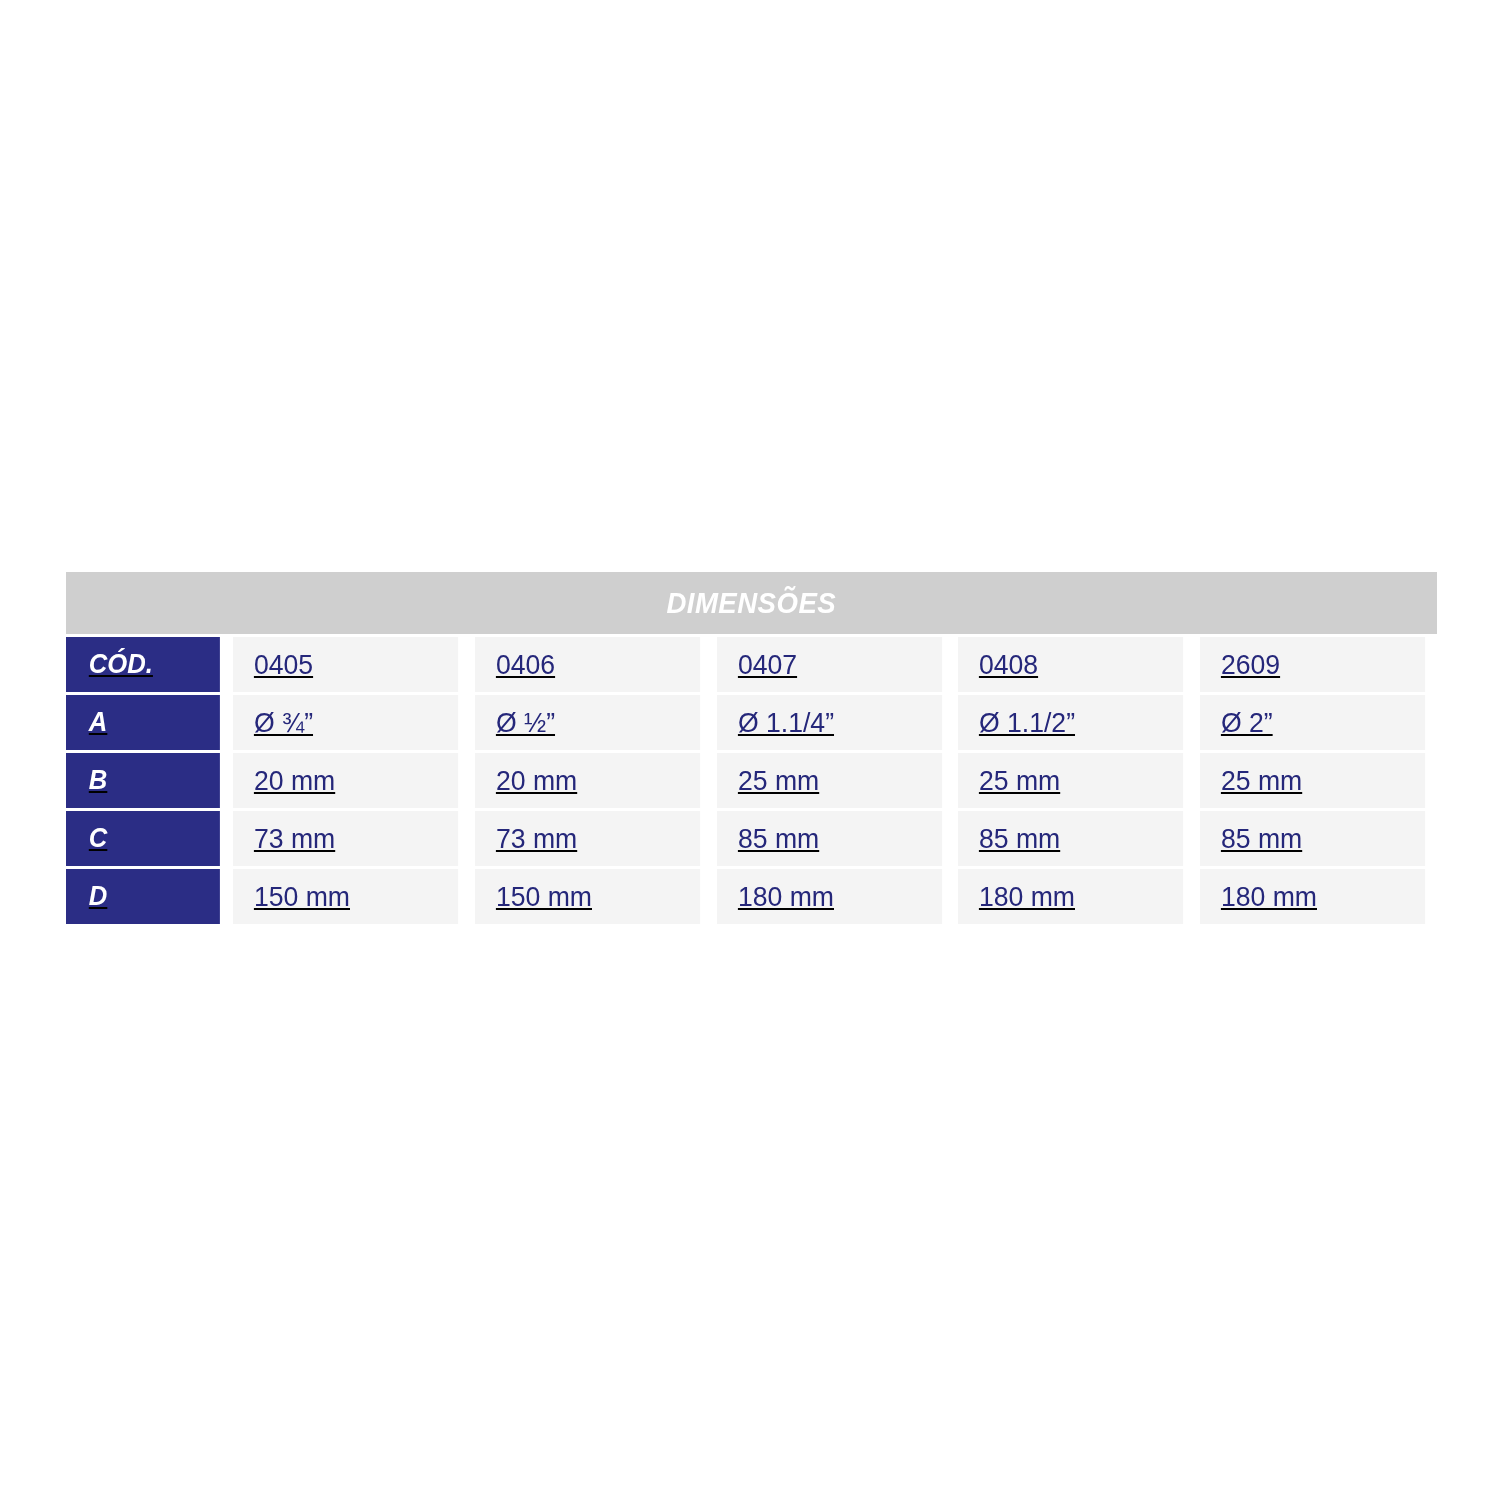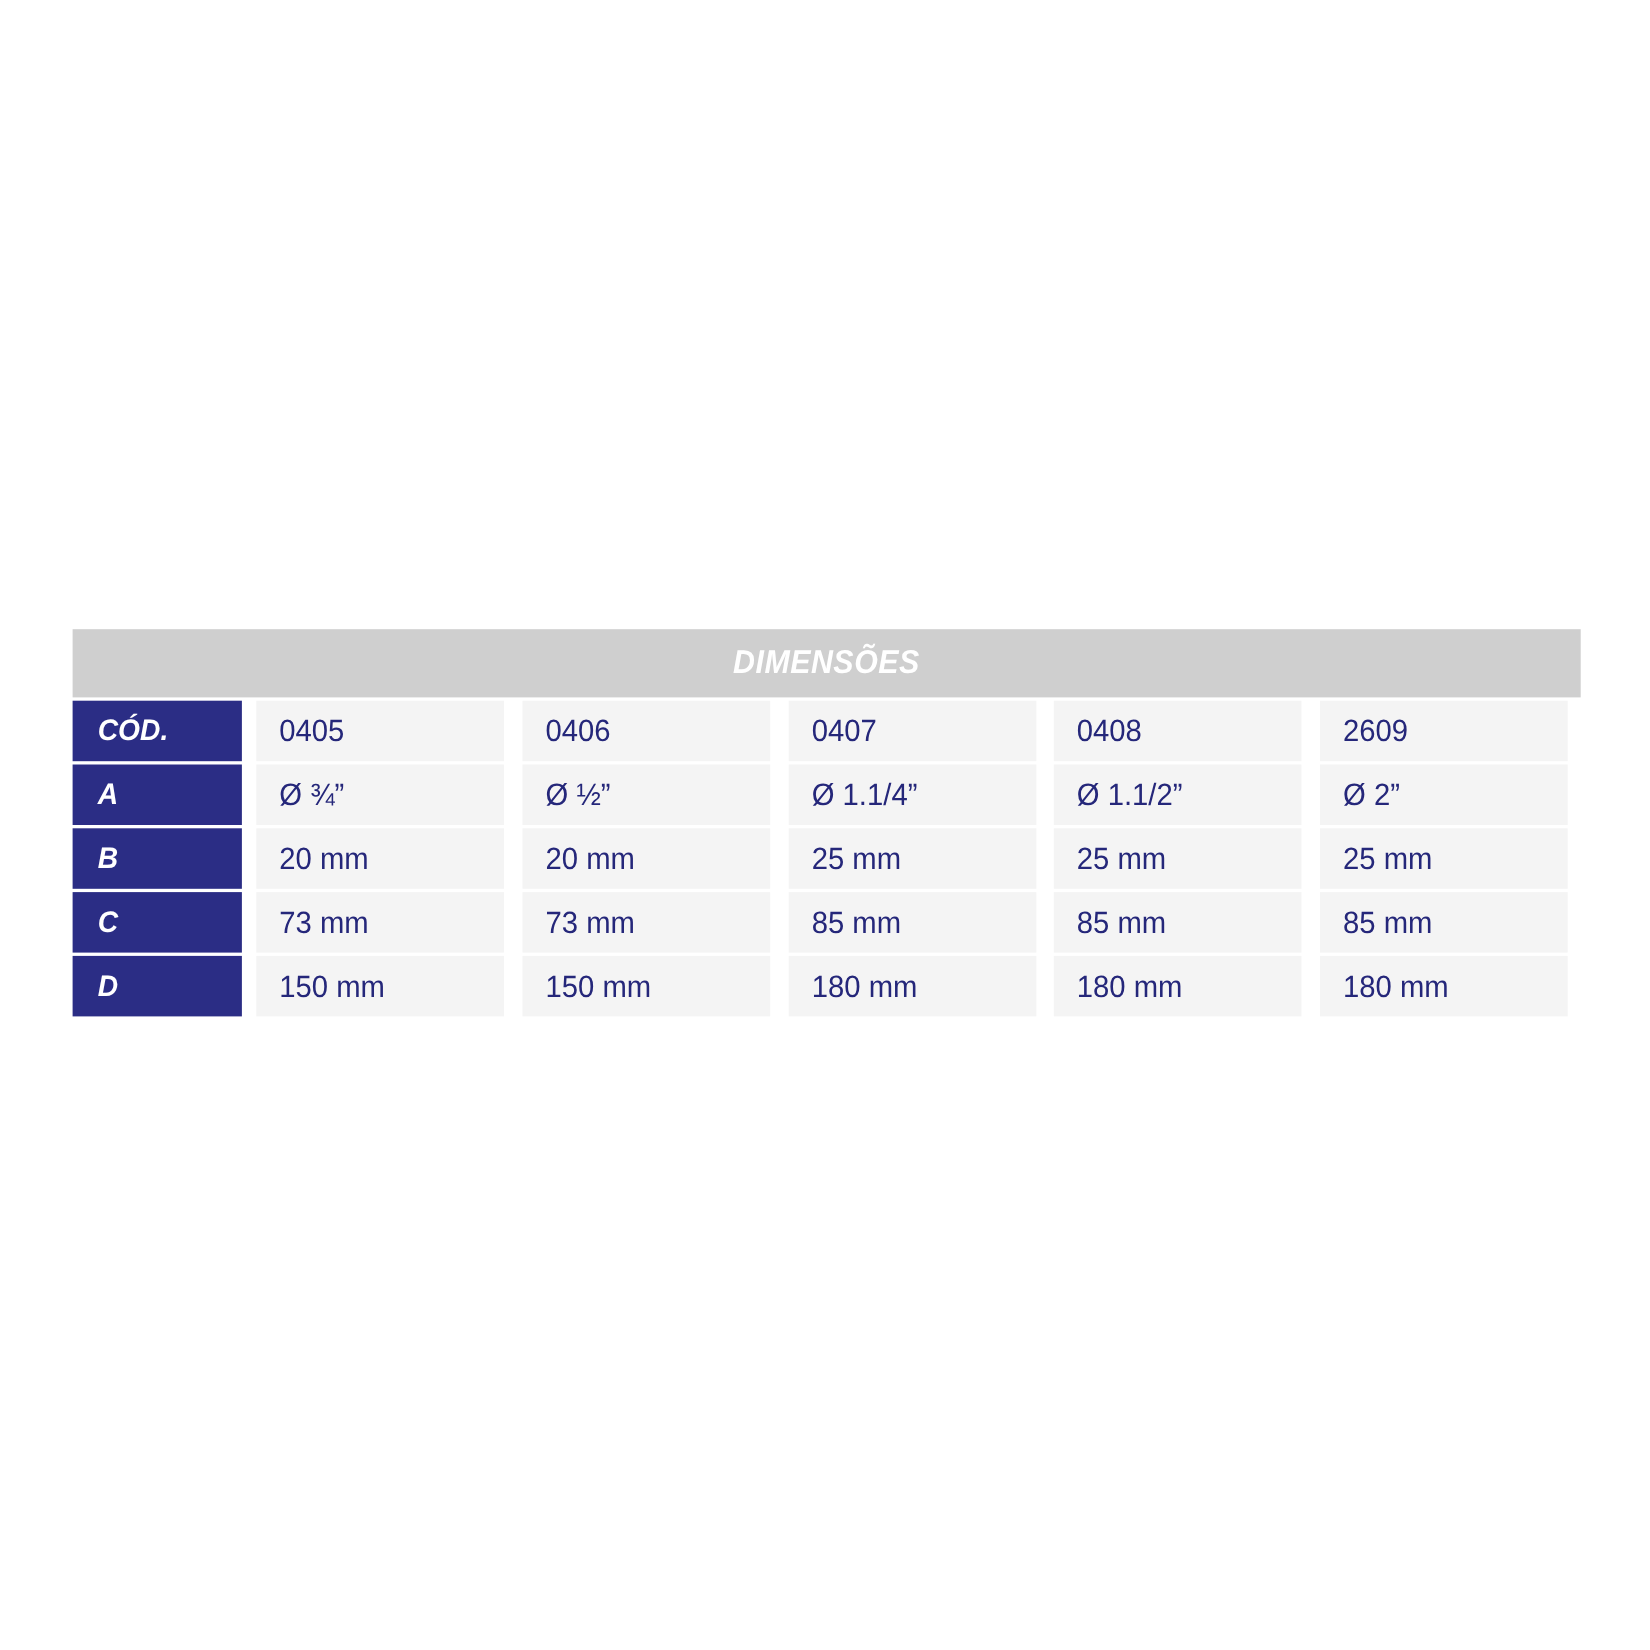--- a/index.html
+++ b/index.html
@@ -47,20 +47,21 @@
     letter-spacing: 0.5px;
     transform: scaleX(0.92);
     white-space: nowrap;
   }
 
   
   .row {
     display: flex;
     height: 55px;
     margin-bottom: 3px;
+    text-decoration: underline;
   }
   .row:last-child { margin-bottom: 0; }
 
   .label-cell {
     flex: 0 0 162px;
     background: #2b2d85;
     color: #ffffff;
     font-style: italic;
     font-weight: bold;
     font-size: 27px;

